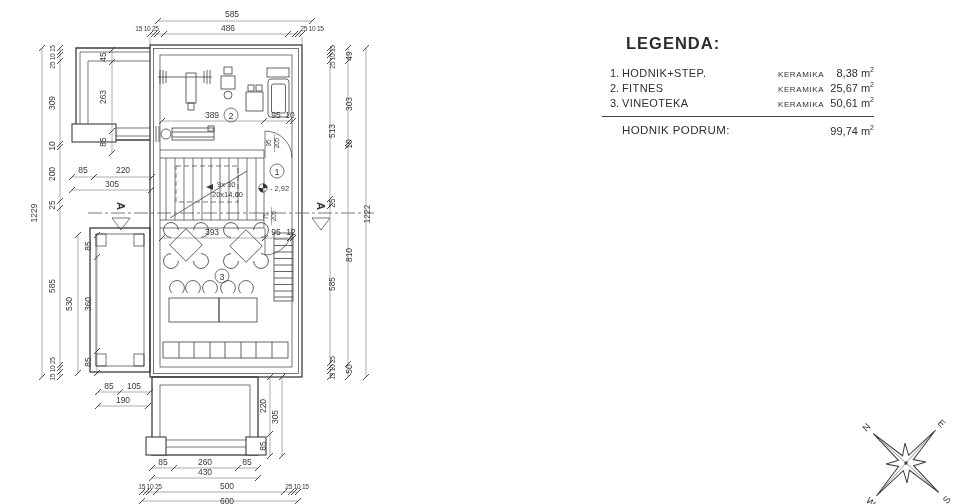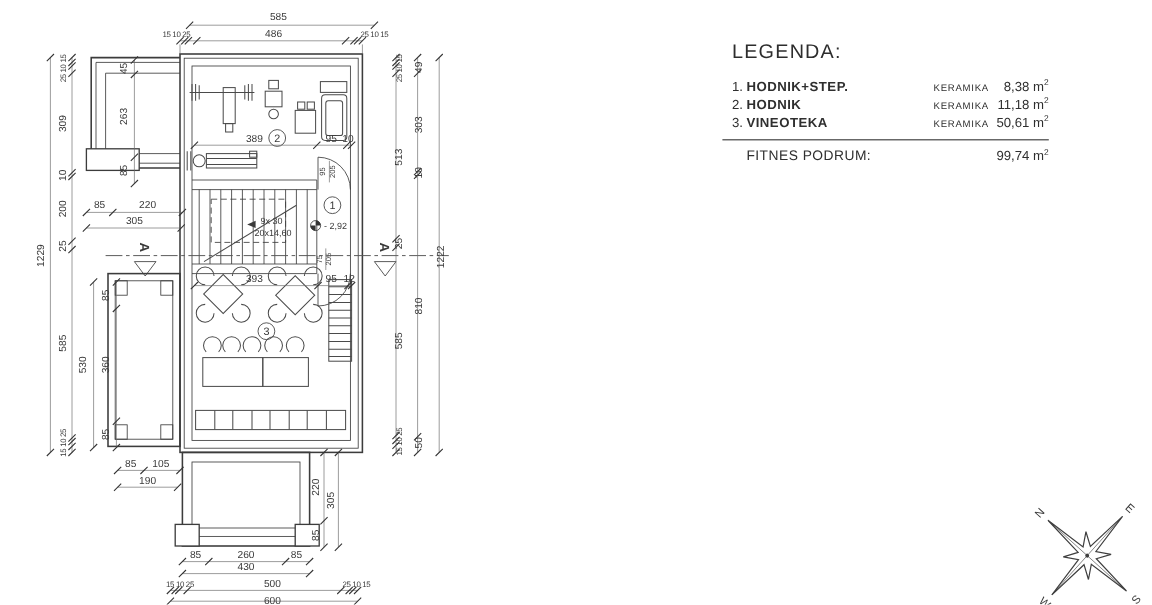--- a/index.html
+++ b/index.html
@@ -16,25 +16,25 @@
   .clab{font-size:9.5px;text-anchor:middle;}
   .w1{stroke:#3c3c3c;stroke-width:1.3;fill:none;}
   .w2{stroke:#3c3c3c;stroke-width:0.7;fill:none;}
   .wfill{stroke:#3c3c3c;stroke-width:1.1;fill:#fff;}
   .dl{stroke:#6a6a6a;stroke-width:0.55;fill:none;}
   .tk{stroke:#333;stroke-width:0.9;fill:none;}
   .fur{stroke:#4a4a4a;stroke-width:0.85;fill:none;}
   .dash{stroke-dasharray:5 3;}
   .sect{stroke:#555;stroke-width:0.8;fill:none;stroke-dasharray:14 3 3 3;}
   .legend{position:absolute;left:600px;top:34px;width:278px;}
-  .legend-title{font-size:16.5px;letter-spacing:1px;margin-left:10px;color:#2d2d2d;}
+  .legend-title{font-size:16.5px;letter-spacing:1px;margin-left:26px;color:#2d2d2d;font-weight:bold;}
   .legend-rows{margin-top:13px;}
   .lrow{display:grid;grid-template-columns:22px 118px 82px 1fr;height:15.2px;align-items:baseline;}
   .lnum{font-size:11px;padding-left:10px;}
-  .lname{font-size:11px;letter-spacing:0.4px;font-weight:bold;}
+  .lname{font-size:11px;letter-spacing:0.4px;}
   .lmat{font-size:8px;letter-spacing:0.6px;padding-left:38px;}
   .larea{font-size:11px;text-align:right;padding-right:4px;white-space:nowrap;}
   .larea sup{font-size:7px;}
   .ldiv{border-top:1.2px solid #444;margin-top:4px;margin-left:2px;width:272px;}
   .ltotal{display:grid;grid-template-columns:22px 200px 1fr;margin-top:7px;align-items:baseline;}
   .ltlabel{grid-column:2;font-size:11.5px;letter-spacing:0.4px;}
 </style>
 </head>
 <body>
 
@@ -295,31 +295,31 @@
   <div class="legend-title">LEGENDA:</div>
   <div class="legend-rows">
     <div class="lrow">
       <span class="lnum">1.</span>
       <span class="lname">HODNIK+STEP.</span>
       <span class="lmat">KERAMIKA</span>
       <span class="larea"><span>8,38 m</span><sup>2</sup></span>
     </div>
     <div class="lrow">
       <span class="lnum">2.</span>
-      <span class="lname">HODNIK</span>
+      <span class="lname">FITNES</span>
       <span class="lmat">KERAMIKA</span>
-      <span class="larea"><span>11,18 m</span><sup>2</sup></span>
+      <span class="larea"><span>25,67 m</span><sup>2</sup></span>
     </div>
     <div class="lrow">
       <span class="lnum">3.</span>
       <span class="lname">VINEOTEKA</span>
       <span class="lmat">KERAMIKA</span>
       <span class="larea"><span>50,61 m</span><sup>2</sup></span>
     </div>
   </div>
   <div class="ldiv"></div>
   <div class="ltotal">
-    <span class="ltlabel">FITNES PODRUM:</span>
+    <span class="ltlabel">HODNIK PODRUM:</span>
     <span class="larea"><span>99,74 m</span><sup>2</sup></span>
   </div>
 </div>
 
 </div>
 
 </body></html>

